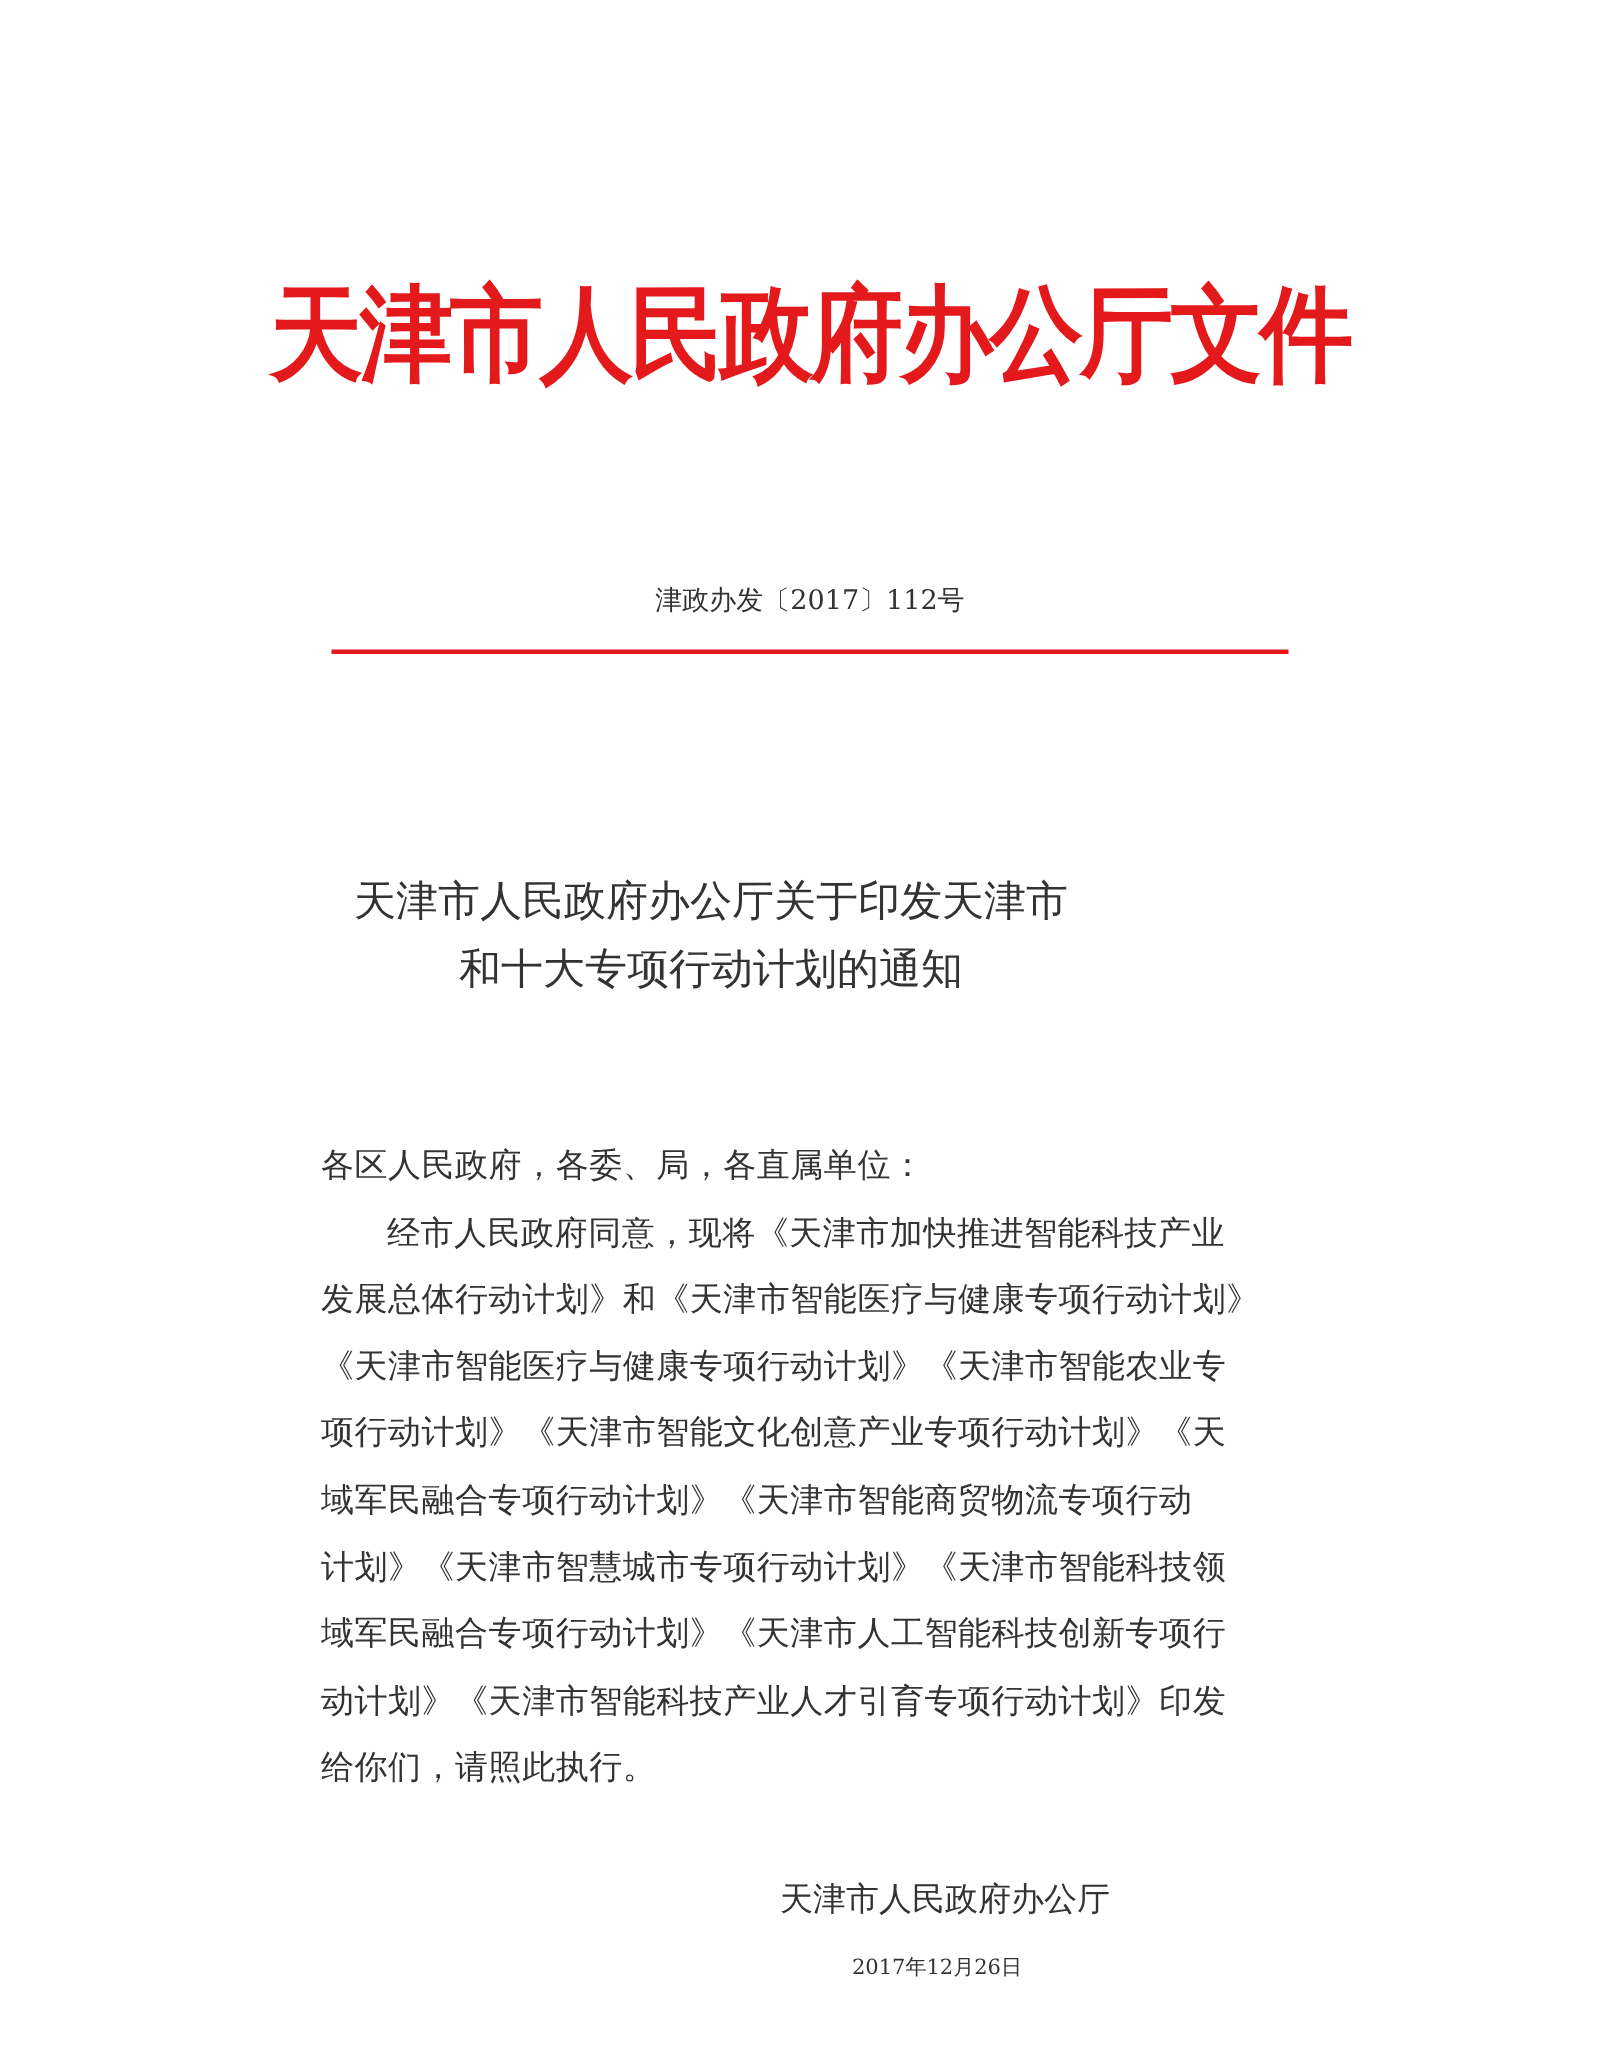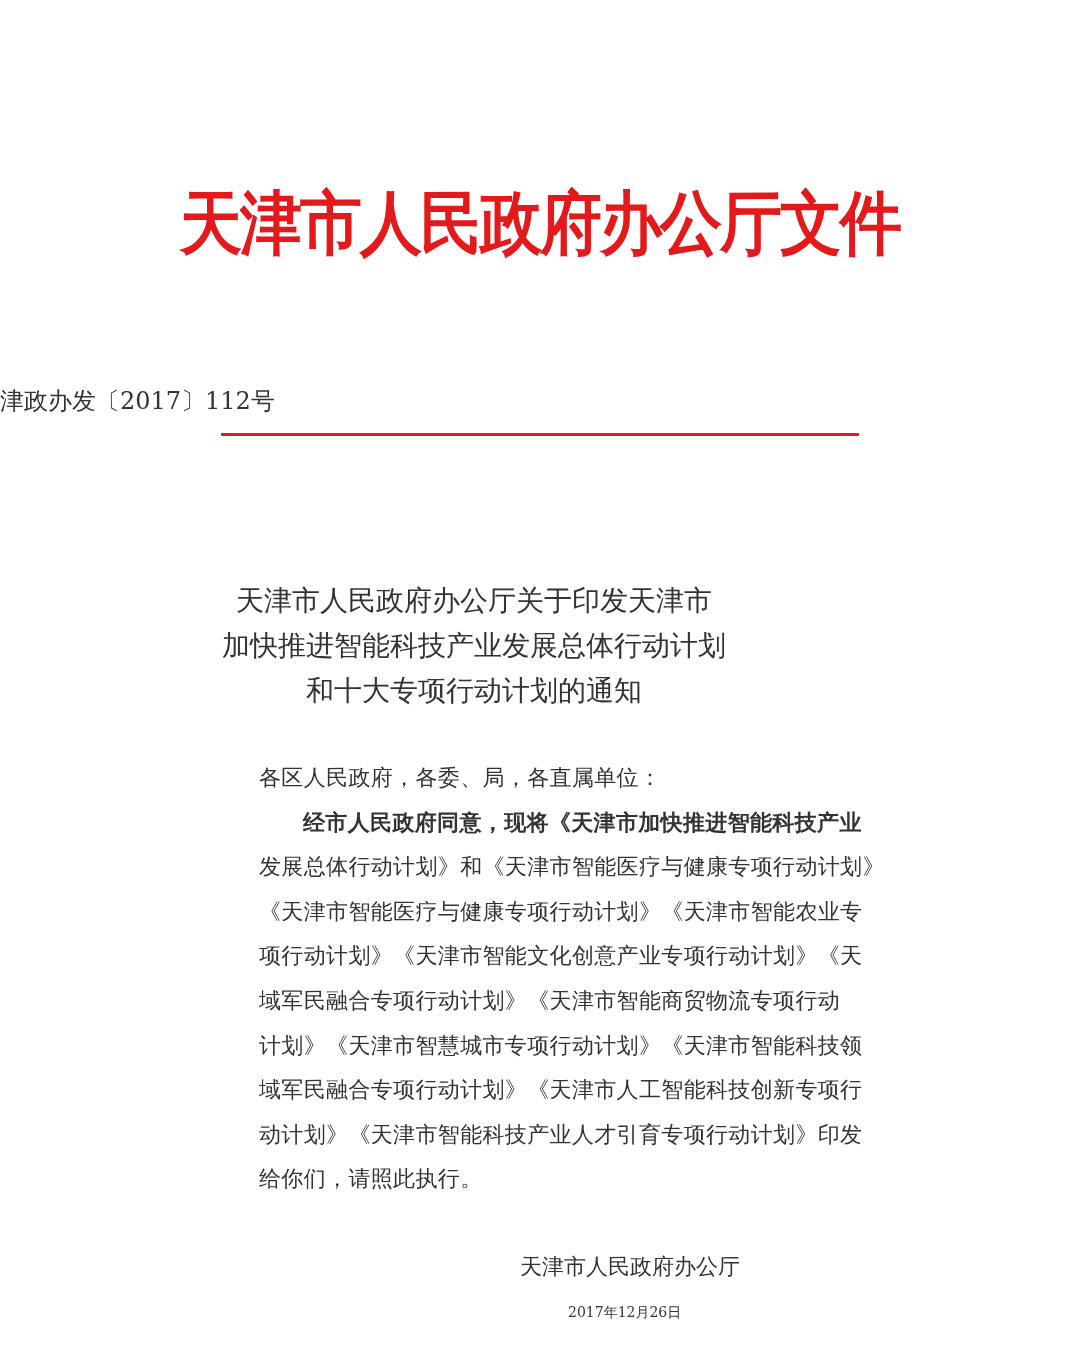--- a/index.html
+++ b/index.html
@@ -17,41 +17,41 @@
     font-family: "DejaVu Serif", "Liberation Serif", serif;
     font-weight: bold;
     font-size: 62px;
     letter-spacing: -2px;
     color: #e3191b;
     line-height: 90px;
     transform: scaleY(1.12);
   }
   .doc-number {
     position: absolute; left: 0; width: 1080px; top: 384px;
-    text-align: left;
+    text-align: center;
     font-family: "DejaVu Serif", "Liberation Serif", serif;
-    font-size: 24px; color: #333;
+    font-size: 18px; color: #333;
     line-height: 34px;
   }
   .red-rule {
     position: absolute; left: 221px; width: 638px; top: 433px; height: 3px;
     background: #e3191b;
   }
   .notice-title {
     position: absolute; left: 0; width: 948px; top: 578px;
     text-align: center;
     font-size: 28px; line-height: 45px; color: #333;
   }
   .notice-title div { white-space: nowrap; }
   .body-text {
     position: absolute; left: 214px; width: 660px; top: 756px;
     font-size: 22px; line-height: 44.6px; color: #333;
   }
-  .body-text .line { white-space: nowrap; letter-spacing: 0.35px; margin-left: 45px; }
-  .body-text .indent { padding-left: 44px; font-weight: bold; }
+  .body-text .line { white-space: nowrap; letter-spacing: 0.35px; }
+  .body-text .indent { padding-left: 44px; }
   .signature {
     position: absolute; left: 520px; top: 1250px;
     font-size: 22px; line-height: 34px; color: #333; white-space: nowrap;
   }
   .date {
     position: absolute; left: 568px; top: 1295px;
     font-family: "DejaVu Serif", "Liberation Serif", serif;
     font-size: 14px; line-height: 34px; color: #333; white-space: nowrap;
   }
 </style>
@@ -61,21 +61,20 @@
 <div class="page">
 
   <div class="header-title">天津市人民政府办公厅文件</div>
 
   <div class="doc-number">津政办发〔2017〕112号</div>
 
   <div class="red-rule"></div>
 
   <div class="notice-title">
     <div>天津市人民政府办公厅关于印发天津市</div>
-    <div>加快推进智能科技产业发展总体行动计划</div>
     <div>和十大专项行动计划的通知</div>
   </div>
 
   <div class="body-text">
     <div class="line">各区人民政府，各委、局，各直属单位：</div>
     <div class="line indent">经市人民政府同意，现将《天津市加快推进智能科技产业</div>
     <div class="line">发展总体行动计划》和《天津市智能医疗与健康专项行动计划》</div>
     <div class="line">《天津市智能医疗与健康专项行动计划》《天津市智能农业专</div>
     <div class="line">项行动计划》《天津市智能文化创意产业专项行动计划》《天</div>
     <div class="line">域军民融合专项行动计划》《天津市智能商贸物流专项行动</div>

